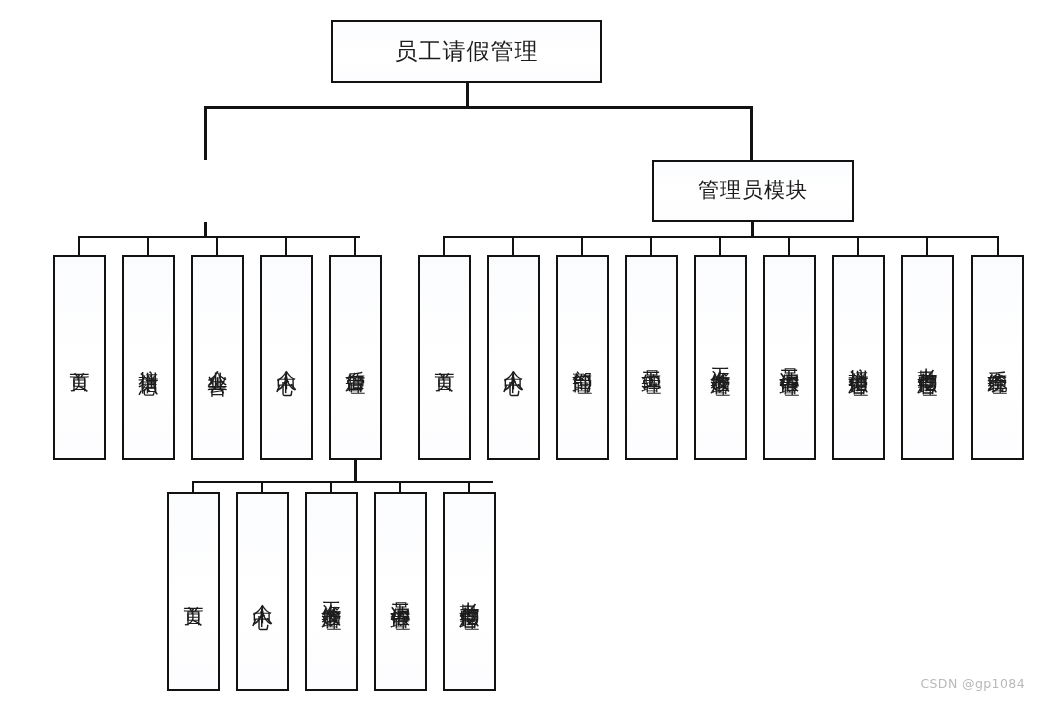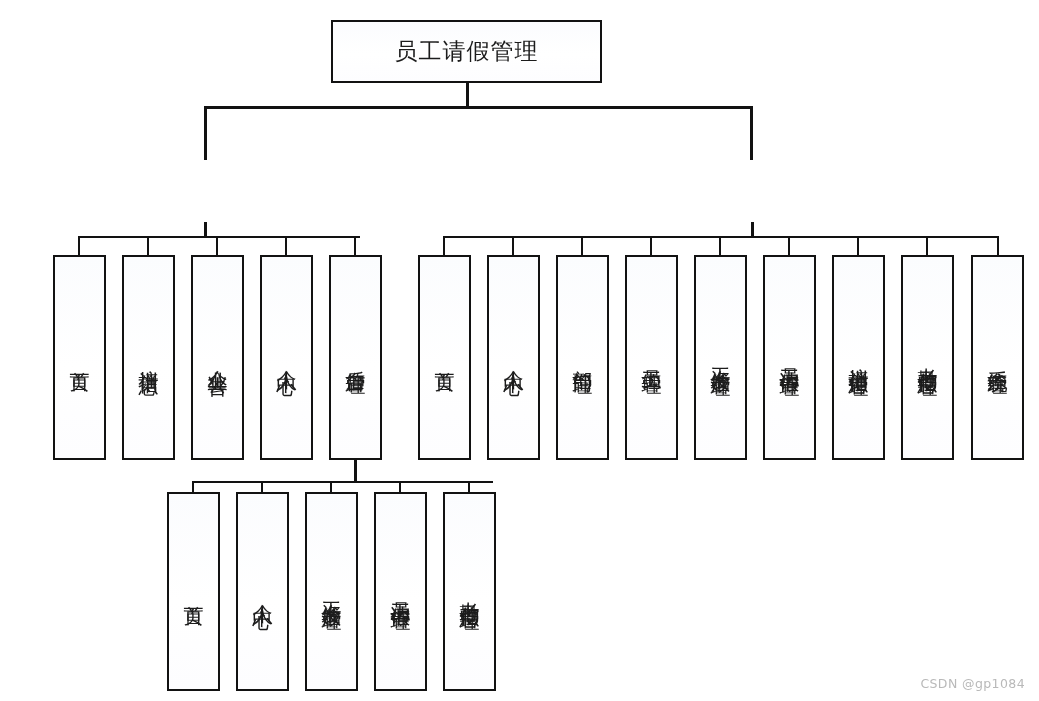--- a/index.html
+++ b/index.html
@@ -86,20 +86,23 @@
   </div>
 
   <div class="ln ln-v" style="left:466px; top:83px; width:3px; height:24px;"></div>
 
   <div class="ln ln-h" style="left:204px; top:106px; width:549px; height:3px;"></div>
 
   <div class="ln ln-v" style="left:204px; top:106px; width:3px; height:54px;"></div>
   <div class="ln ln-v" style="left:750px; top:106px; width:3px; height:54px;"></div>
 
 
+  <div class="node node-module" style="left:652px; top:160px; width:202px; height:62px;">
+    <span>管理员模块</span>
+  </div>
 
   <div class="ln ln-v" style="left:204px; top:222px; width:3px; height:15px;"></div>
   <div class="ln ln-h" style="left:78px; top:236px; width:282px; height:2px;"></div>
   <div class="ln ln-v" style="left:78px;  top:236px; width:2px; height:19px;"></div>
   <div class="ln ln-v" style="left:147px; top:236px; width:2px; height:19px;"></div>
   <div class="ln ln-v" style="left:216px; top:236px; width:2px; height:19px;"></div>
   <div class="ln ln-v" style="left:285px; top:236px; width:2px; height:19px;"></div>
   <div class="ln ln-v" style="left:354px; top:236px; width:2px; height:19px;"></div>
 
   <div class="ln ln-v" style="left:751px; top:222px; width:3px; height:15px;"></div>

